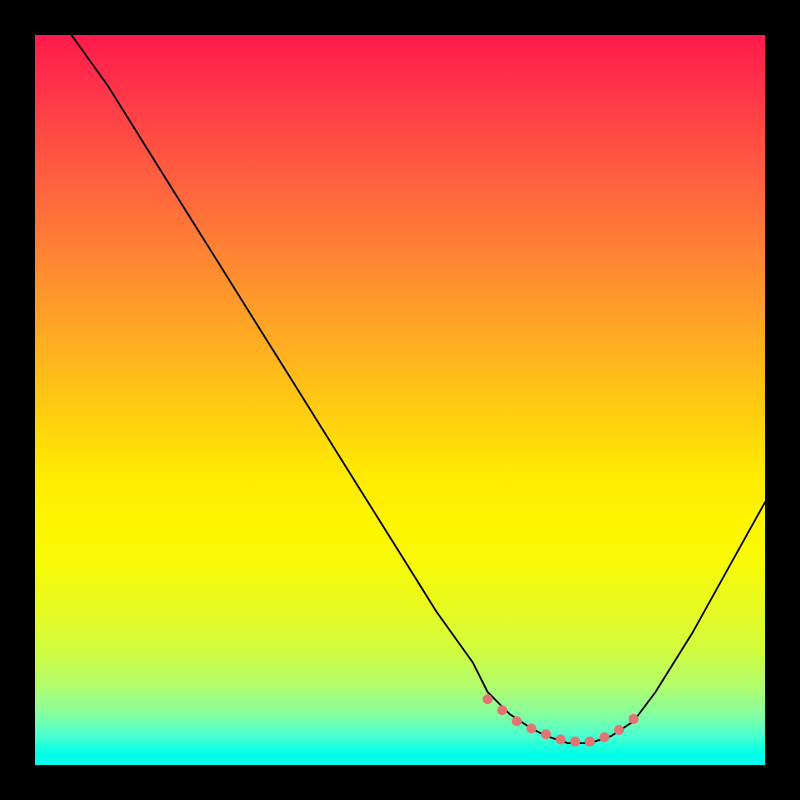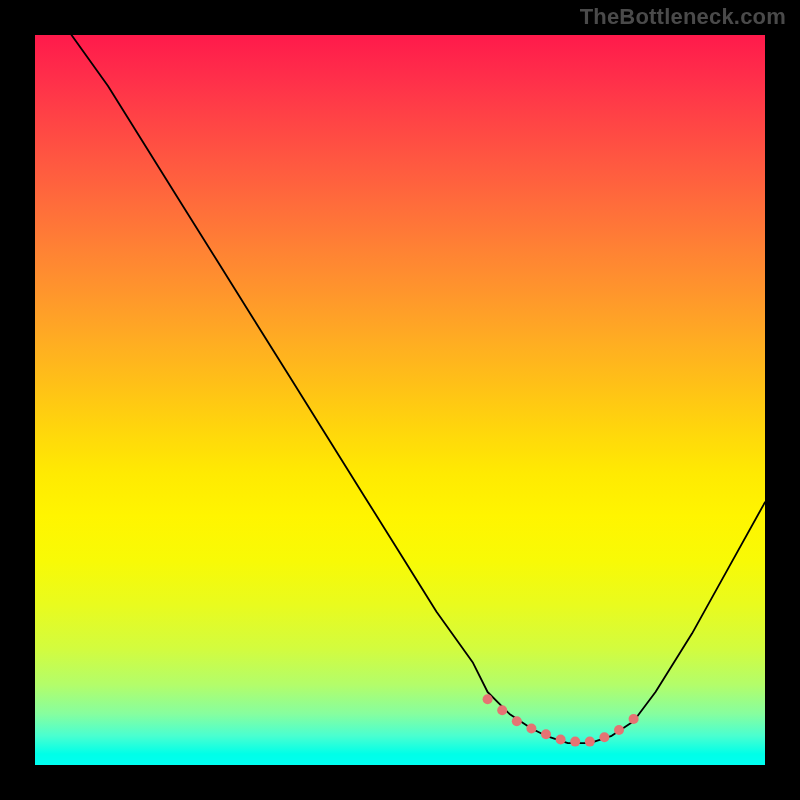--- a/index.html
+++ b/index.html
@@ -73,21 +73,20 @@
     stroke-linejoin: round;
   }
   .marker {
     fill: #e57373;
   }
 </style>
 </head>
 <body>
 
 <div class="frame">
-  <div class="watermark">TheBottleneck.com</div>
 
   <div class="plot-area">
     <div class="gradient"></div>
 
     <svg class="curve-svg" viewBox="0 0 730 730" preserveAspectRatio="none">
       <path id="curve-path" class="curve-path" d="M36.5 0.0 L73.0 51.1 L109.5 109.5 L146.0 167.9 L182.5 226.3 L219.0 284.7 L255.5 343.1 L292.0 401.5 L328.5 459.9 L365.0 518.3 L401.5 576.7 L438.0 627.8 L452.6 657.0 L474.5 678.9 L496.4 693.5 L511.0 700.8 L532.9 708.1 L554.8 708.1 L576.7 700.8 L598.6 686.2 L620.5 657.0 L657.0 598.6 L693.5 532.9 L730.0 467.2"></path>
       <g id="markers-group">
           <circle cx="452.6" cy="664.3" r="5" class="marker"></circle>
           <circle cx="467.2" cy="675.3" r="5" class="marker"></circle>
           <circle cx="481.8" cy="686.2" r="5" class="marker"></circle>

